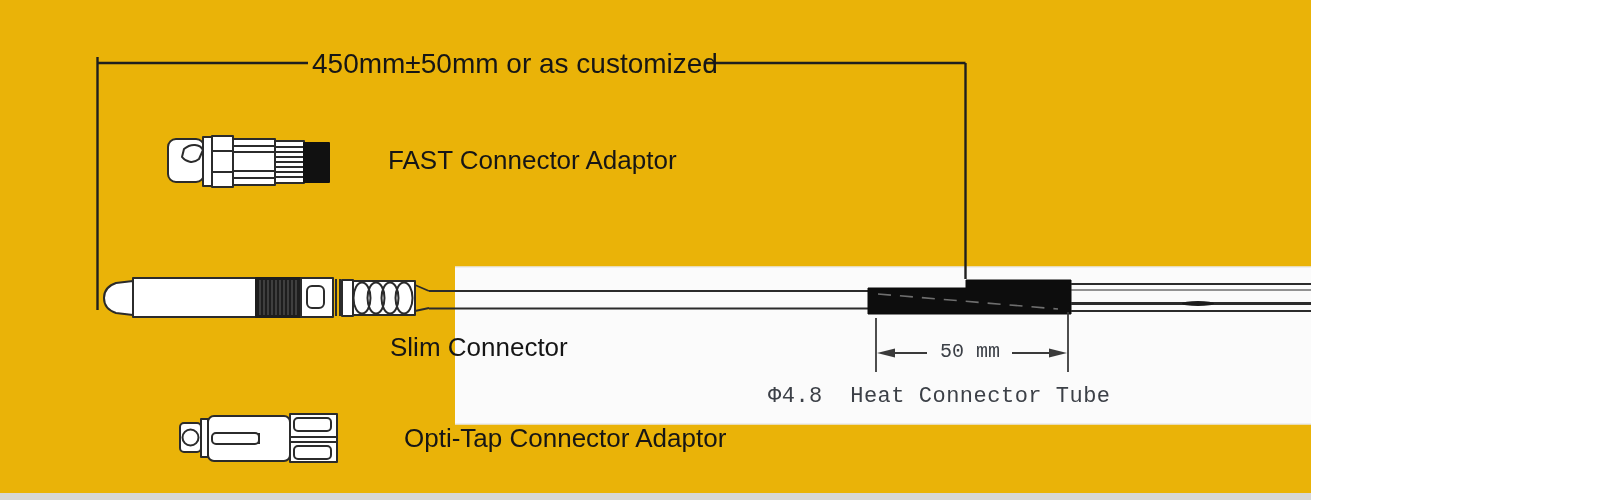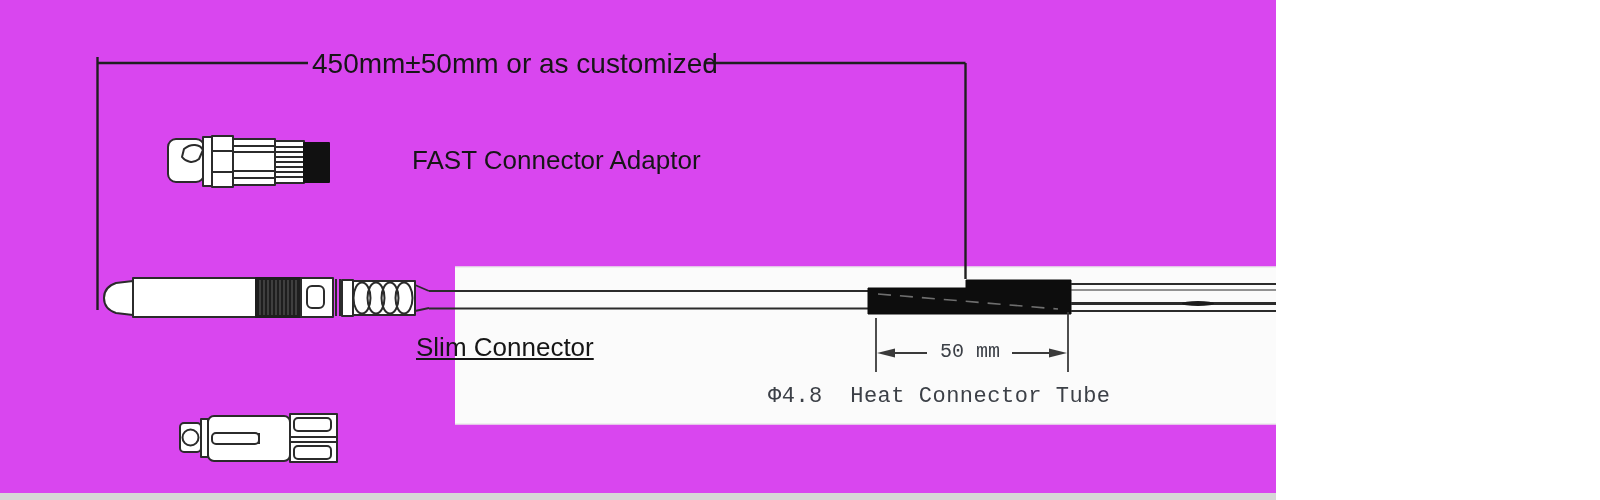--- a/index.html
+++ b/index.html
@@ -1,21 +1,22 @@
 <!DOCTYPE html>
 <html><head>
 <meta charset="utf-8">
 <style>
   html,body{margin:0;padding:0;background:#ffffff;}
   #stage{
     position:relative;
     width:1276px;height:500px;
-    background:#d946ef;
+    background:#eab308;
     overflow:hidden;
     font-family:"Liberation Sans", sans-serif;
+    padding-left:35px;
   }
   #lineart{position:absolute;left:0;top:0;}
   .lbl{
     position:absolute;
     color:#161616;
     white-space:pre;
     line-height:1.1;
   }
   .lbl-sans{font-family:"Liberation Sans", sans-serif;}
   .lbl-cad{
@@ -111,22 +112,23 @@
       <rect x="294" y="418" width="37" height="13" rx="4" fill="none"></rect>
       <rect x="294" y="446" width="37" height="13" rx="4" fill="none"></rect>
       <path d="M290,437 H337 M290,442 H337" fill="none"></path>
     </g>
 
     <rect x="0" y="493" width="1600" height="7" fill="#d7d7d7" stroke="none"></rect>
   </svg>
 
   <div class="lbl lbl-sans dim-label" style="left:312px;top:49px;">450mm±50mm or as customized</div>
 
-  <div class="lbl lbl-sans part-label" style="left:412px;top:146px;">FAST Connector Adaptor</div>
+  <div class="lbl lbl-sans part-label" style="left:388px;top:146px;">FAST Connector Adaptor</div>
 
-  <div class="lbl lbl-sans part-label" style="left:416px;top:333px;text-decoration:underline;">Slim Connector</div>
+  <div class="lbl lbl-sans part-label" style="left:390px;top:333px;">Slim Connector</div>
 
   <div class="lbl lbl-cad len40-label" style="left:910px;top:341px;width:120px;">50 mm</div>
 
   <div class="lbl lbl-cad tube-label" style="left:768px;top:385px;">Φ4.8  Heat Connector Tube</div>
 
+  <div class="lbl lbl-sans part-label" style="left:404px;top:424px;">Opti-Tap Connector Adaptor</div>
 
 </div>
 
 </body></html>

